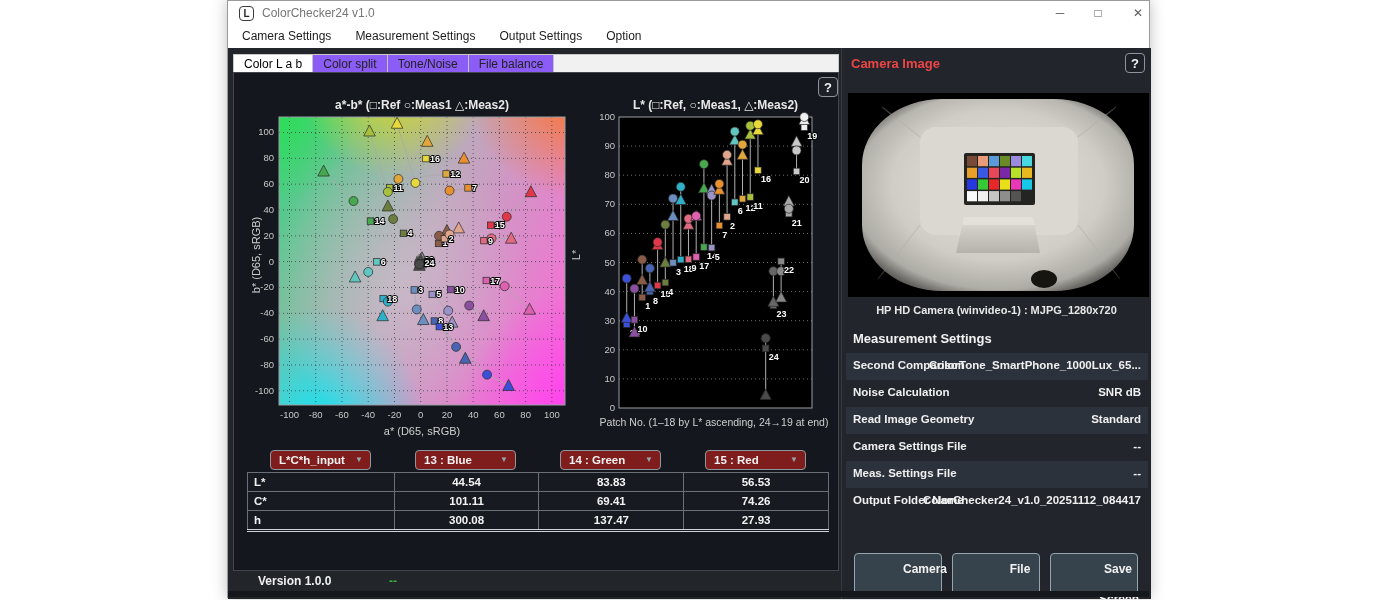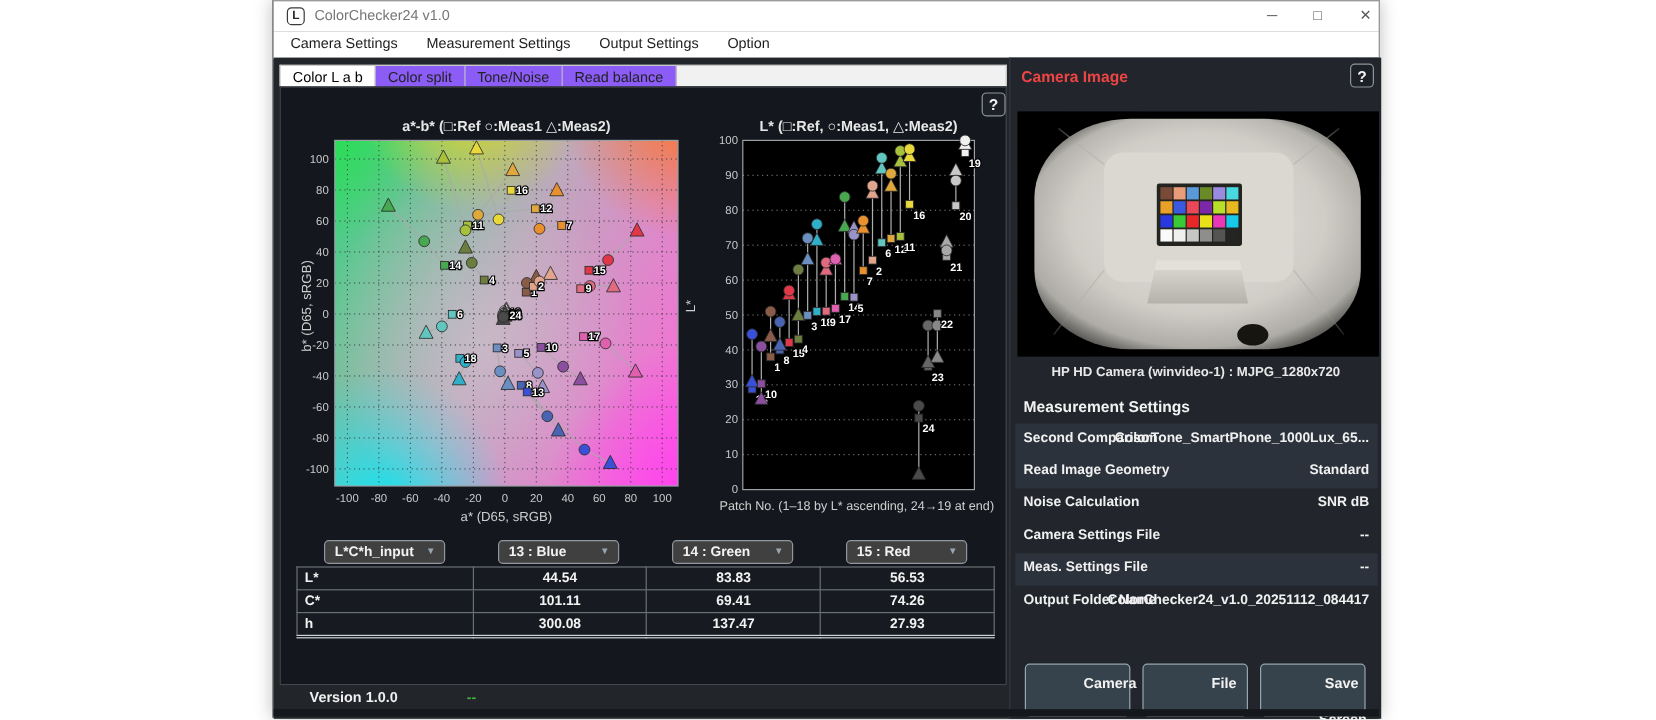--- a/index.html
+++ b/index.html
@@ -34,21 +34,21 @@
     background:
       radial-gradient(ellipse 65% 70% at 42% 58%, rgba(205,195,205,.60), rgba(205,195,205,0) 70%),
       radial-gradient(ellipse 55% 55% at 40% -12%, rgba(252,222,0,.80), rgba(252,222,0,0) 60%),
       radial-gradient(ellipse 60% 65% at -6% -8%, rgba(40,225,70,.95), rgba(40,225,70,0) 60%),
       radial-gradient(ellipse 60% 68% at 14% 108%, rgba(0,235,245,.95), rgba(0,235,245,0) 62%),
       radial-gradient(ellipse 62% 62% at 104% -10%, rgba(255,115,25,.95), rgba(255,115,25,0) 62%),
       radial-gradient(ellipse 70% 72% at 108% 106%, rgba(255,55,245,.95), rgba(255,55,245,0) 66%),
       linear-gradient(115deg,#35d47e 0%,#bfa8bd 48%,#ff66d9 100%);}
   .chart-svg{position:absolute;}
   
-  .selector{position:absolute;top:377px;width:101px;height:20px;background:#404040;border:1px solid #8f979e;
+  .selector{position:absolute;top:377px;width:101px;height:20px;background:#7f1d1d;border:1px solid #8f979e;
     border-radius:4px;box-sizing:border-box;color:#f2f2f2;font-size:11.5px;font-weight:bold;line-height:18px;padding-left:8px;}
   .selector .caret{position:absolute;right:7px;top:0;color:#9aa4ad;font-size:8px;line-height:18px;}
   .data-table{position:absolute;left:13px;top:399px;width:582px;border-collapse:collapse;
     border:1px solid #aeb4ba;border-bottom:3px double #cfd4d9;}
   .data-table td{border:1px solid #6a7077;height:18px;font-size:11.5px;color:#f2f2f2;padding:0 6px;background:#171a20;}
   .data-table td.rowlabel{font-weight:bold;text-align:left;}
   .data-table td.val{text-align:center;font-weight:bold;}
   .sat-table{position:absolute;left:13px;top:466px;width:582px;border-collapse:collapse;border:1px solid #aeb4ba;}
   .sat-table td{border:1px solid #6a7077;height:19px;font-size:11.5px;color:#f2f2f2;padding:0 6px;background:#171a20;}
   .sat-table td.rowlabel{font-weight:bold;text-align:left;}
@@ -81,21 +81,21 @@
     <div class="win-title">ColorChecker24 v1.0</div>
     <div class="win-btn" style="left:815px;">─</div>
     <div class="win-btn" style="left:853px;">□</div>
     <div class="win-btn" style="left:893px;">✕</div>
   </div>
 
   <div class="menubar"><span class="menu-item">Camera Settings</span><span class="menu-item">Measurement Settings</span><span class="menu-item">Output Settings</span><span class="menu-item">Option</span></div>
 
   <div class="content">
 
-    <div class="tabstrip"><span class="tab selected">Color L a b</span><span class="tab">Color split</span><span class="tab">Tone/Noise</span><span class="tab">Read balance</span></div>
+    <div class="tabstrip"><span class="tab selected">Color L a b</span><span class="tab">Color split</span><span class="tab">Tone/Noise</span><span class="tab">File balance</span></div>
 
     <div class="left-body">
       <div class="help-btn" style="left:584px;top:4px;">?</div>
 
       <div class="chart-title" style="left:45px;top:25px;width:286px;">a*-b*  (□:Ref  ○:Meas1  △:Meas2)</div>
       <div class="axis-label-y" style="left:-28px;top:176px;width:100px;text-align:center;">b* (D65, sRGB)</div>
       <div class="ab-bg"></div>
       <svg id="svg-ab" class="chart-svg" style="left:0;top:36px;" width="366" height="340">
           <line x1="55.4954128440367" y1="8" x2="55.4954128440367" y2="296" stroke="#3a3e42" stroke-width="0.8" stroke-dasharray="1,3"></line>
           <text x="55.4954128440367" y="309" fill="#c8c8c8" font-size="9.5" text-anchor="middle">-100</text>
@@ -517,27 +517,27 @@
           </svg>
       </div>
       <div class="camera-caption">HP HD Camera (winvideo-1) : MJPG_1280x720</div>
 
       <div class="ms-header">Measurement Settings</div>
       <div class="ms-rows" id="ms-rows">
           <div class="ms-row hl">
             <div class="ms-label">Second Comparison</div>
             <div class="ms-value">ColorTone_SmartPhone_1000Lux_65...</div>
           </div>
+          <div class="ms-row">
+            <div class="ms-label">Noise Calculation</div>
+            <div class="ms-value">SNR dB</div>
+          </div>
           <div class="ms-row hl">
             <div class="ms-label">Read Image Geometry</div>
             <div class="ms-value">Standard</div>
-          </div>
-          <div class="ms-row">
-            <div class="ms-label">Noise Calculation</div>
-            <div class="ms-value">SNR dB</div>
           </div>
           <div class="ms-row">
             <div class="ms-label">Camera Settings File</div>
             <div class="ms-value">--</div>
           </div>
           <div class="ms-row hl">
             <div class="ms-label">Meas. Settings File</div>
             <div class="ms-value">--</div>
           </div>
           <div class="ms-row">

